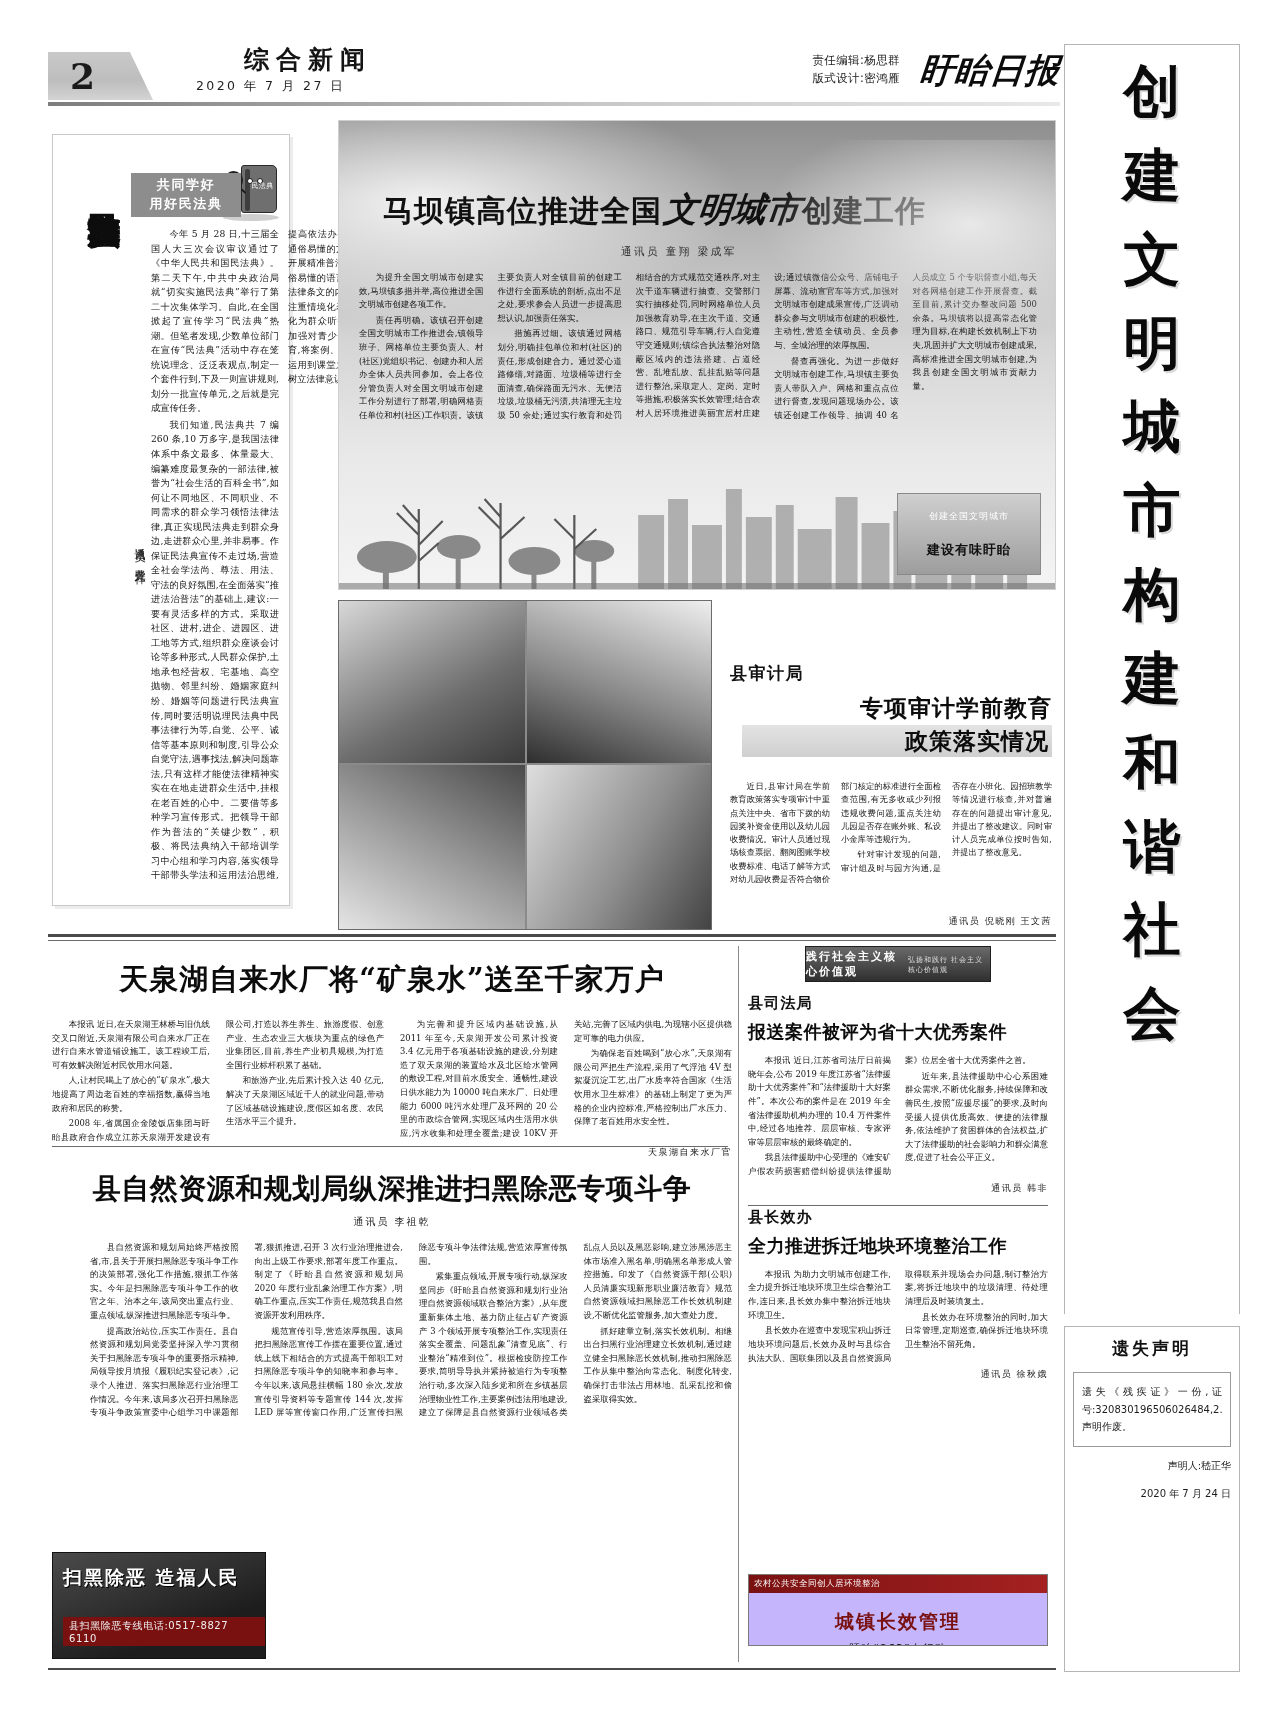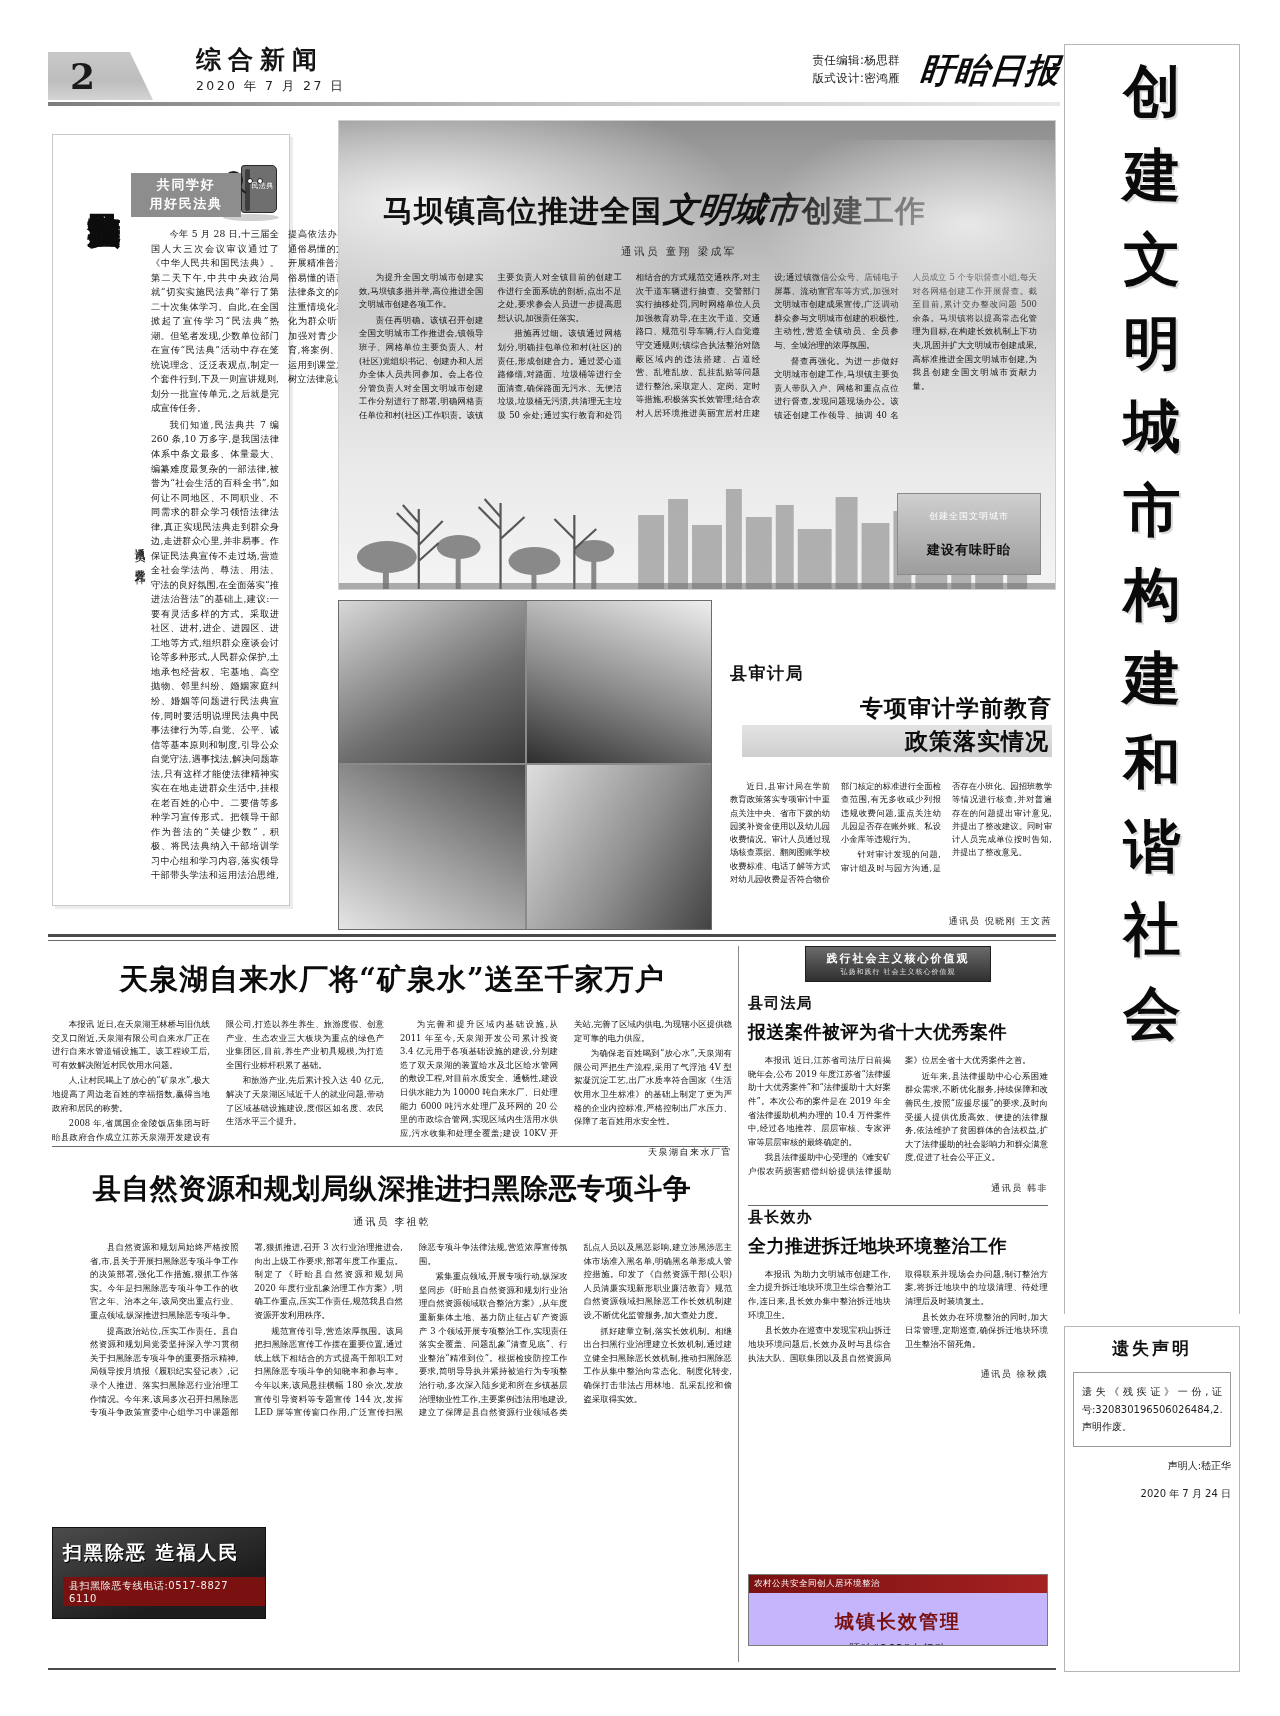--- a/index.html
+++ b/index.html
@@ -32,21 +32,21 @@
     font-size: 36px; font-weight: 700; color: #1a1a1a;
     padding-left: 22px; letter-spacing: 0;
   }
   .section-block {
     position: absolute; left: 148px; top: 2px;
     text-align: left;
   }
   .section-title {
     font-family: "DejaVu Serif","Liberation Serif", serif;
     font-size: 25px; font-weight: 700; color: #141414;
-    letter-spacing: 7px; line-height: 1.15;
+    letter-spacing: 7px; line-height: 1.15; margin-left: 48px;
   }
   .section-date {
     font-family: "DejaVu Sans","Liberation Sans", sans-serif;
     font-size: 12.5px; color: #1f1f1f; letter-spacing: 2.4px;
     margin-top: 3px;
   }
   .editor-block {
     position: absolute; right: 160px; top: 8px;
     text-align: right;
     font-size: 11.5px; line-height: 1.55; color: #222;
@@ -316,22 +316,22 @@
   .saohei-body{
     margin-top: 12px;
     column-count: 4; column-gap: 16px;
     font-family:"DejaVu Serif","Liberation Serif",serif;
     font-size: 8.4px; line-height:1.62; color:#131313; text-align:justify;
     height: 300px;
     margin-left: 38px;
   }
   .saohei-body p{margin:0 0 2px; text-indent:2em;}
   .saohei-ad{
-    position:absolute; left: 0; top: 375px;
-    width: 214px; height: 92px;
+    position:absolute; left: 0; top: 400px;
+    width: 214px; height: 107px;
     background: linear-gradient(160deg,#4b4b4b,#1d1d1d 70%);
     border:1px solid #121212; overflow:hidden;
   }
   .saohei-ad .t1{
     position:absolute; left:10px; top:12px;
     font-family:"DejaVu Serif","Liberation Serif",serif;
     font-size:19px; font-weight:700; color:#fff; letter-spacing:2px;
     text-shadow: 1px 1px 0 #000;
   }
   .saohei-ad .t2{
@@ -339,21 +339,21 @@
     font-size:10px; color:#f0f0f0; letter-spacing:0.6px;
     background: #7a1111; padding: 2px 6px;
   }
 
   
   .rcol { position:absolute; left:748px; top:946px; width:300px; }
   .banner-emblem{
     position: relative; width: 186px; height: 36px; margin: 0 auto 4px;
     background: linear-gradient(180deg,#6a6a6a,#2f2f2f);
     border: 1px solid #1f1f1f;
-    display:flex;flex-direction:column;align-items:center;justify-content:center;
+    display:flex;align-items:center;justify-content:center;
   }
   .banner-emblem .b1{font-family:"DejaVu Serif","Liberation Serif",serif;font-size:11px;color:#fff;letter-spacing:2px;font-weight:700;}
   .banner-emblem .b2{font-size:7px;color:#e0e0e0;letter-spacing:1px;margin-top:1px;}
   .sub-kicker{
     font-family:"DejaVu Serif","Liberation Serif",serif;
     font-size: 15px; font-weight:700; color:#111; letter-spacing:1.2px; margin-top:12px;
   }
   .sub-title{
     font-family:"DejaVu Serif","Liberation Serif",serif;
     font-size: 18px; font-weight:700; color:#0c0c0c; letter-spacing:0.5px;

